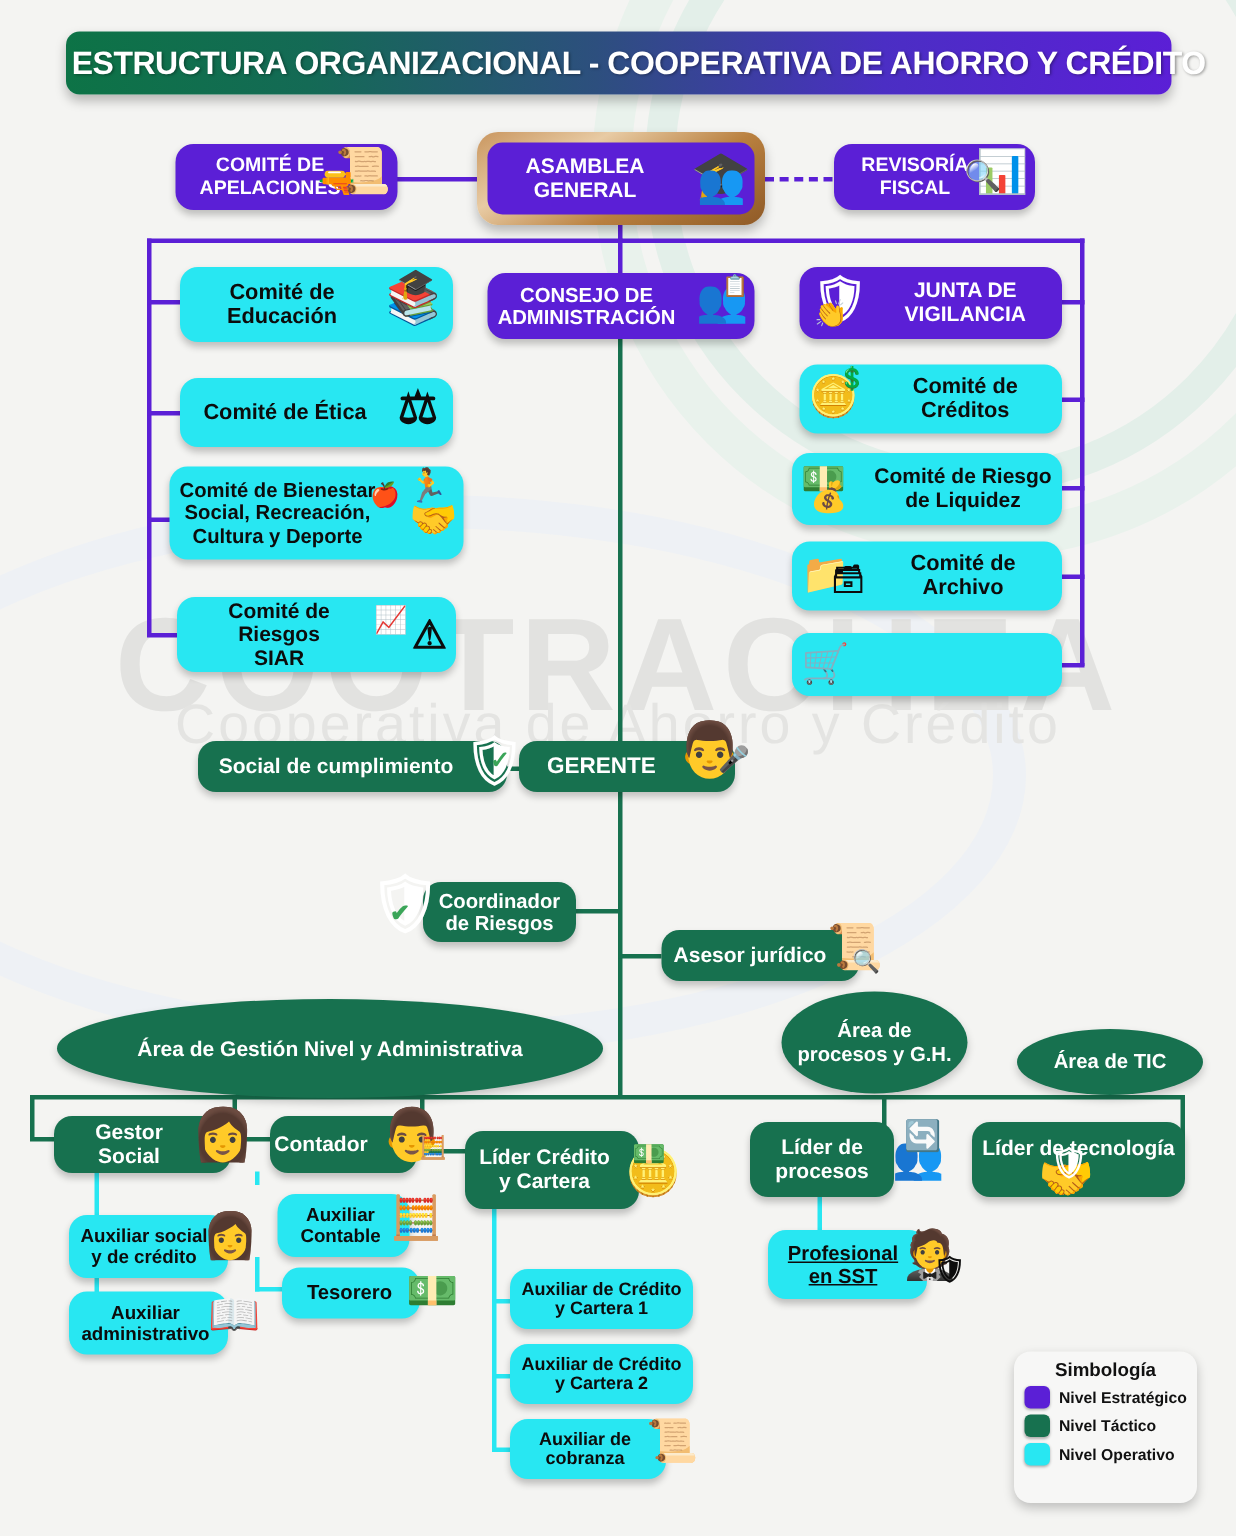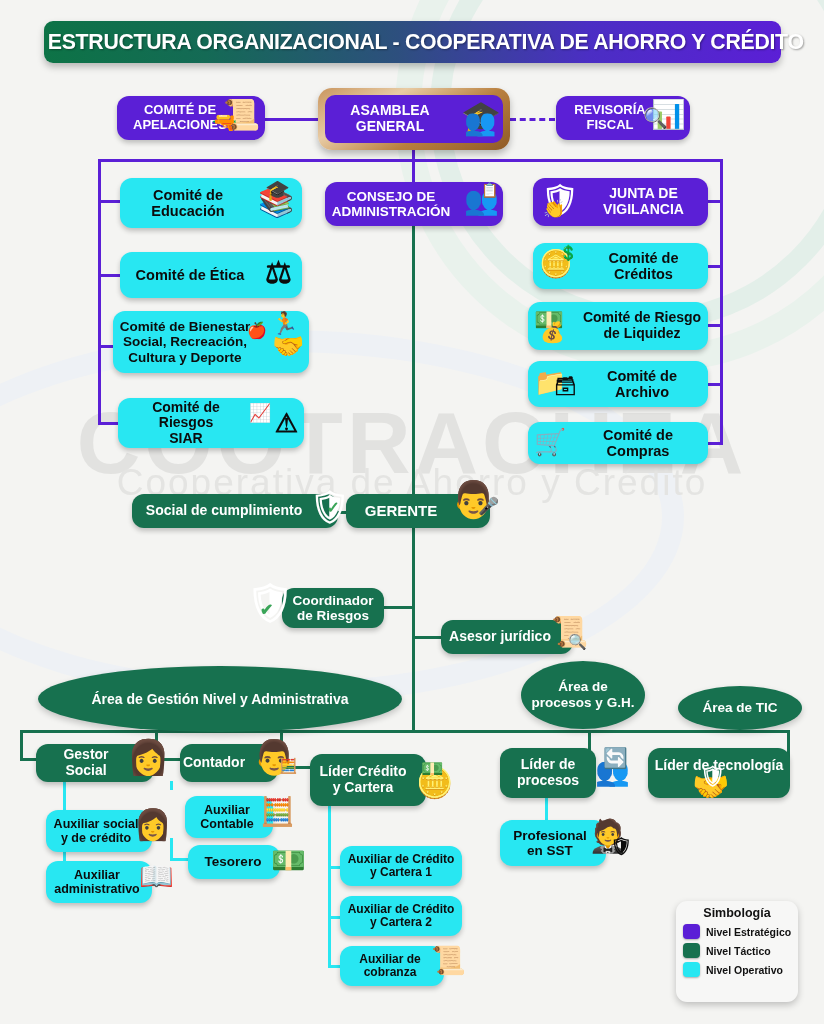--- a/index.html
+++ b/index.html
@@ -247,21 +247,20 @@
 </div>
 
 <div class="node lvl-operativo" style="left:528px;top:361px;width:180px;height:46px;font-size:14.5px;">
   <span class="lbl" style="white-space:pre-line;margin-left:48px;">Comité de
 Archivo</span>
   <span class="ico" style="left:6px;top:8px;font-size:26px;">📁</span>
   <span class="ico" style="left:26px;top:16px;font-size:18px;">🗃</span>
 </div>
 
 <div class="node lvl-operativo" style="left:528px;top:422px;width:180px;height:42px;font-size:14.5px;">
-  <span class="lbl" style="margin-left:40px;">Comité de Compras</span>
   <span class="ico" style="left:6px;top:7px;font-size:26px;">🛒</span>
 </div>
 
 <div class="node lvl-tactico" style="left:132px;top:494px;width:206px;height:34px;font-size:14px;">
   <span class="lbl" style="margin-right:22px;">Social de cumplimiento</span>
   <span class="ico" style="right:-12px;top:-3px;font-size:32px;">🛡</span>
   <span class="ico" style="right:-2px;top:6px;font-size:16px;color:#3aa558;">✓</span>
 </div>
 
 <div class="node lvl-tactico" style="left:346px;top:494px;width:144px;height:34px;font-size:15px;">
@@ -357,21 +356,21 @@
   <span class="lbl" style="white-space:pre-line;">Auxiliar de Crédito
 y Cartera 2</span>
 </div>
 
 <div class="node lvl-operativo" style="left:340px;top:946px;width:104px;height:40px;font-size:12px;">
   <span class="lbl" style="white-space:pre-line;margin-right:4px;">Auxiliar de
 cobranza</span>
   <span class="ico" style="right:-22px;top:1px;font-size:28px;">📜</span>
 </div>
 
-<div class="node lvl-operativo" style="left:500px;top:820px;width:106px;height:46px;font-size:13.5px;">
+<div class="node lvl-operativo" style="left:512px;top:820px;width:106px;height:46px;font-size:13.5px;text-decoration:underline;">
   <span class="lbl" style="white-space:pre-line;margin-right:6px;">Profesional
 en SST</span>
   <span class="ico" style="right:-22px;top:0px;font-size:32px;">🤵</span>
   <span class="ico" style="right:-26px;top:18px;font-size:17px;">🛡</span>
 </div>
 
 <div id="legend">
   <div class="ttl">Simbología</div>
   <div class="leg-row">
     <div class="sw" style="background:#5b1fd6;"></div>

